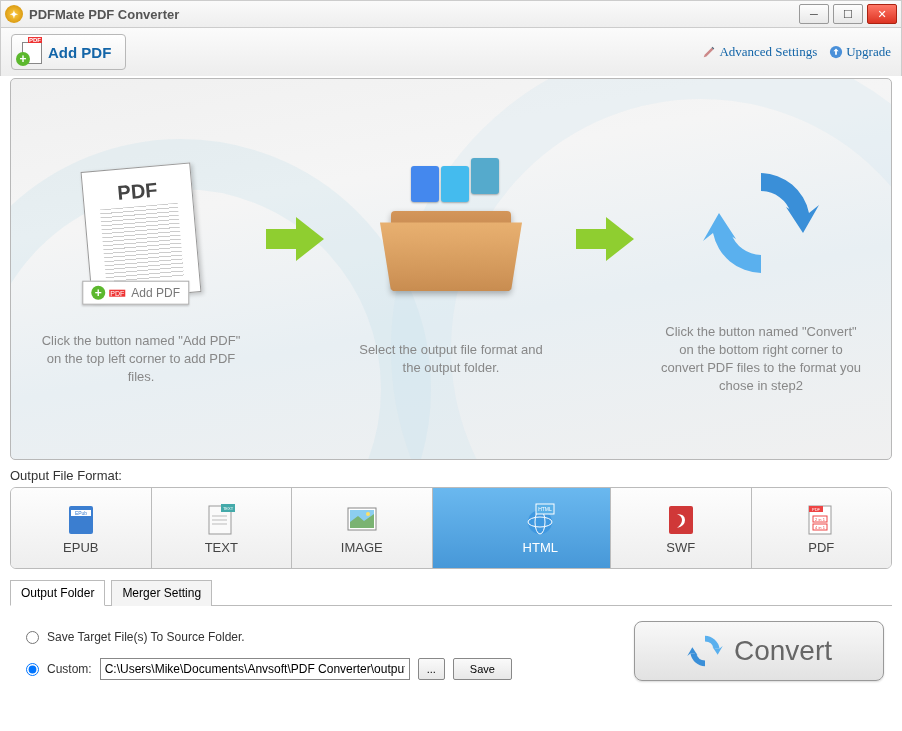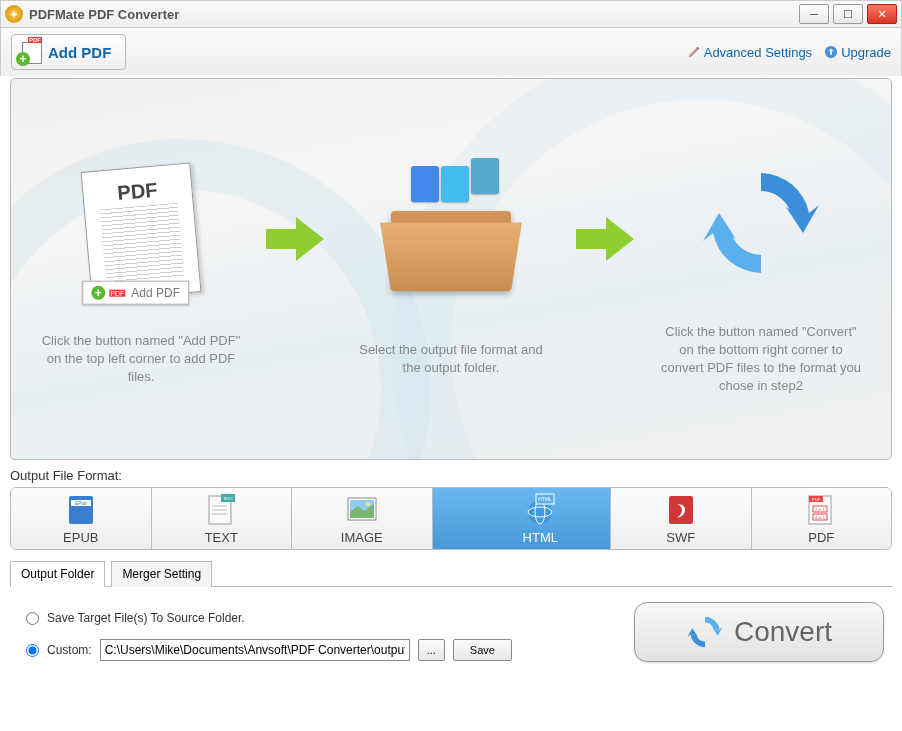--- a/index.html
+++ b/index.html
@@ -10,21 +10,21 @@
 .winbtns { display: flex; gap: 4px; }
 .winbtn { width: 30px; height: 20px; border: 1px solid #999; background: linear-gradient(#fdfdfd,#e8e8e8); display:flex;align-items:center;justify-content:center;font-size:11px;color:#444;cursor:pointer;border-radius:2px; }
 .winbtn.close { background: linear-gradient(#ff7766,#dd3322); color:#fff;border-color:#aa2211; }
 .toolbar { height: 48px; display:flex;align-items:center;padding:6px 10px;background:linear-gradient(#fbfbfb,#ededed);border-left:1px solid #ccc;border-right:1px solid #ccc; }
 .addpdf-btn { height:36px;padding:0 14px 0 6px;border:1px solid #b8b8b8;border-radius:4px;background:linear-gradient(#ffffff,#efefef);display:flex;align-items:center;gap:6px;cursor:pointer;font-size:15px;color:#1365a8;font-weight:bold; }
 .addpdf-icon { width:24px;height:24px;position:relative; }
 .addpdf-icon::before { content:"";position:absolute;width:18px;height:20px;background:#fff;border:1px solid #888;left:4px;top:2px; }
 .addpdf-icon::after { content:"+";position:absolute;left:-2px;bottom:-2px;width:14px;height:14px;background:#5cb82e;color:#fff;border-radius:50%;display:flex;align-items:center;justify-content:center;font-size:12px;font-weight:bold;line-height:14px; }
 .addpdf-icon .pdf-tag { position:absolute;top:-3px;left:10px;background:#e33;color:#fff;font-size:6px;padding:0 1px;font-weight:bold; }
 .top-links { margin-left:auto;display:flex;gap:12px;align-items:center; }
-.top-link { color:#1365a8;cursor:pointer;display:flex;align-items:center;gap:3px;font-size:13px; }
+.top-link { color:#1365a8;cursor:pointer;display:flex;align-items:center;gap:3px;font-size:13px;font-family:Liberation Serif, serif; }
 .link-icon { width:14px;height:14px;display:inline-block; }
 .main-panel { margin:2px 10px 8px;height:382px;border:1px solid #b8b8b8;border-radius:5px;background:linear-gradient(170deg,#f0f0f0 0%,#f5f5f5 30%,#e8eff3 60%,#f0f0f0 100%);position:relative;overflow:hidden; }
 .main-panel::before { content:"";position:absolute;width:400px;height:400px;border:50px solid rgba(200,225,235,0.3);border-radius:50%;left:-80px;top:60px; }
 .main-panel::after { content:"";position:absolute;width:500px;height:500px;border:60px solid rgba(205,228,238,0.25);border-radius:50%;right:-120px;top:-40px; }
 .steps { position:relative;z-index:2;display:flex;height:100%;padding:30px 20px;justify-content:space-between;align-items:center; }
 .step { flex:0 0 220px;text-align:center;color:#777; }
 .step-img { height:160px;display:flex;align-items:center;justify-content:center;margin-bottom:20px; }
 .step-text { font-size:13px;line-height:1.4;color:#888;padding:0 8px; }
 .arrow { flex:0 0 60px;display:flex;align-items:center;justify-content:center;margin-top:-60px; }
 .arrow svg { width:60px;height:50px; }
@@ -33,33 +33,33 @@
 .pdf-doc::after { content:"";position:absolute;top:38px;left:15px;right:15px;bottom:15px;background:repeating-linear-gradient(#ccc,#ccc 1px,transparent 1px,transparent 4px); }
 .pdf-doc .addbtn { position:absolute;bottom:-8px;left:-10px;background:#fff;border:1px solid #aaa;padding:4px 8px;font-size:12px;display:flex;align-items:center;gap:4px;transform:rotate(5deg);box-shadow:0 1px 2px rgba(0,0,0,0.2); }
 .pdf-doc .addbtn::before { content:"+";width:14px;height:14px;background:#5cb82e;color:#fff;border-radius:50%;display:flex;align-items:center;justify-content:center;font-weight:bold; }
 .folder { width:130px;height:100px;position:relative; }
 .folder-back { position:absolute;width:120px;height:80px;background:linear-gradient(#d4965a,#a06838);border-radius:4px;bottom:0;left:5px;box-shadow:0 3px 6px rgba(0,0,0,0.3); }
 .folder-front { position:absolute;width:120px;height:60px;background:linear-gradient(#e8b070,#c88c50);border-radius:0 0 4px 4px;bottom:0;left:5px;transform:perspective(100px) rotateX(-15deg);transform-origin:bottom; }
 .folder-items { position:absolute;top:-25px;left:25px;display:flex;gap:2px; }
 .fitem { width:28px;height:36px;border-radius:3px;box-shadow:0 1px 2px rgba(0,0,0,0.3); }
 .convert-icon { width:120px;height:120px;position:relative; }
 .sect-label { margin:0 10px 4px;font-size:13px;color:#333; }
-.formats { margin:0 10px;display:flex;border:1px solid #bbb;border-radius:6px;overflow:hidden;height:63px; }
+.formats { margin:0 10px;display:flex;border:1px solid #bbb;border-radius:6px;overflow:hidden;height:82px; }
 .format { flex:1;border-right:1px solid #bbb;background:linear-gradient(#fdfdfd,#eeeeee);display:flex;flex-direction:column;align-items:center;justify-content:center;gap:2px;cursor:pointer;font-size:13px;color:#444; }
 .format:last-child { border-right:none; }
 .format.selected { background:linear-gradient(#6ab8ef,#4798d8);color:#fff;padding-left:38px; }
 .format-icon { width:36px;height:36px;display:flex;align-items:center;justify-content:center; }
 .tabs-row { margin:10px 10px 0;display:flex; }
 .tab { padding:5px 10px;border:1px solid #bbb;border-bottom:none;background:#f4f4f4;font-size:12px;cursor:pointer;position:relative;top:1px;margin-right:6px; }
 .tab.active { background:#fff;z-index:2;border-bottom:1px solid #fff; }
 .tab-content { margin:0 10px;border-top:1px solid #bbb;padding:24px 16px 6px;display:flex;flex-direction:column;gap:14px; }
 .radio-row { display:flex;align-items:center;gap:8px;font-size:12px;color:#333; }
 .radio-row input[type=text] { width:310px;height:22px;border:1px solid #888;padding:0 4px;font-size:12px; }
 .sbtn { height:22px;padding:0 8px;border:1px solid #888;background:linear-gradient(#fafafa,#e8e8e8);border-radius:2px;cursor:pointer;font-size:11px; }
-.convert-btn { position:absolute;right:18px;bottom:18px;width:250px;height:60px;border:1px solid #999;border-radius:13px;background:linear-gradient(#f8f8f8,#e2e2e2);display:flex;align-items:center;justify-content:center;gap:10px;font-size:28px;color:#666;cursor:pointer;box-shadow:0 1px 2px rgba(0,0,0,0.15); }
+.convert-btn { position:absolute;right:18px;bottom:18px;width:250px;height:60px;border:1px solid #999;border-radius:8px;background:linear-gradient(#f8f8f8,#e2e2e2);display:flex;align-items:center;justify-content:center;gap:10px;font-size:28px;color:#666;cursor:pointer;box-shadow:0 1px 2px rgba(0,0,0,0.15); }
 .bottom-area { position:relative;height:120px; }
 </style>
 </head>
 <body>
 
 <div class="titlebar">
   <div class="logo">✦</div>
   <div class="title">PDFMate PDF Converter</div>
   <div class="winbtns">
     <div class="winbtn">─</div>

